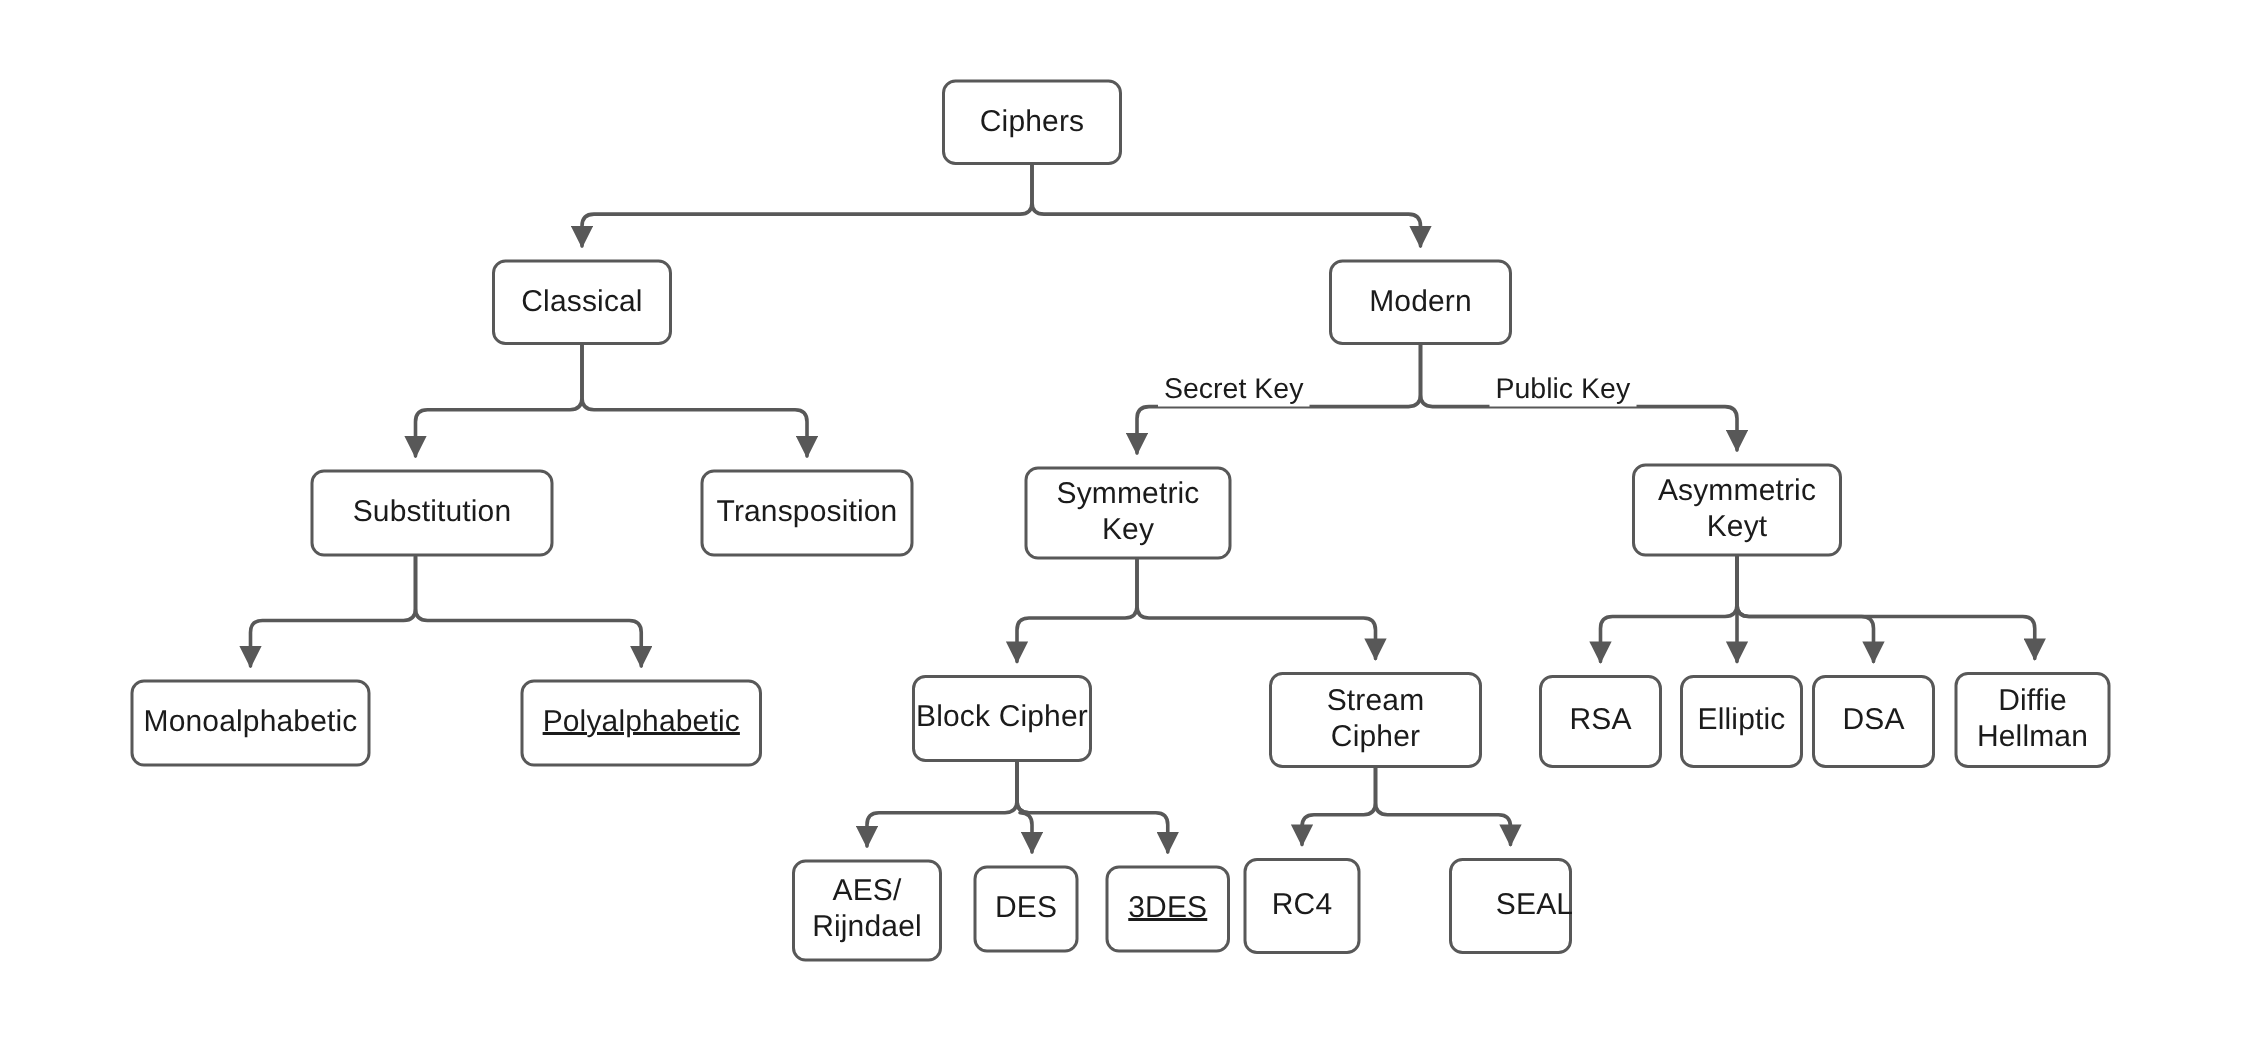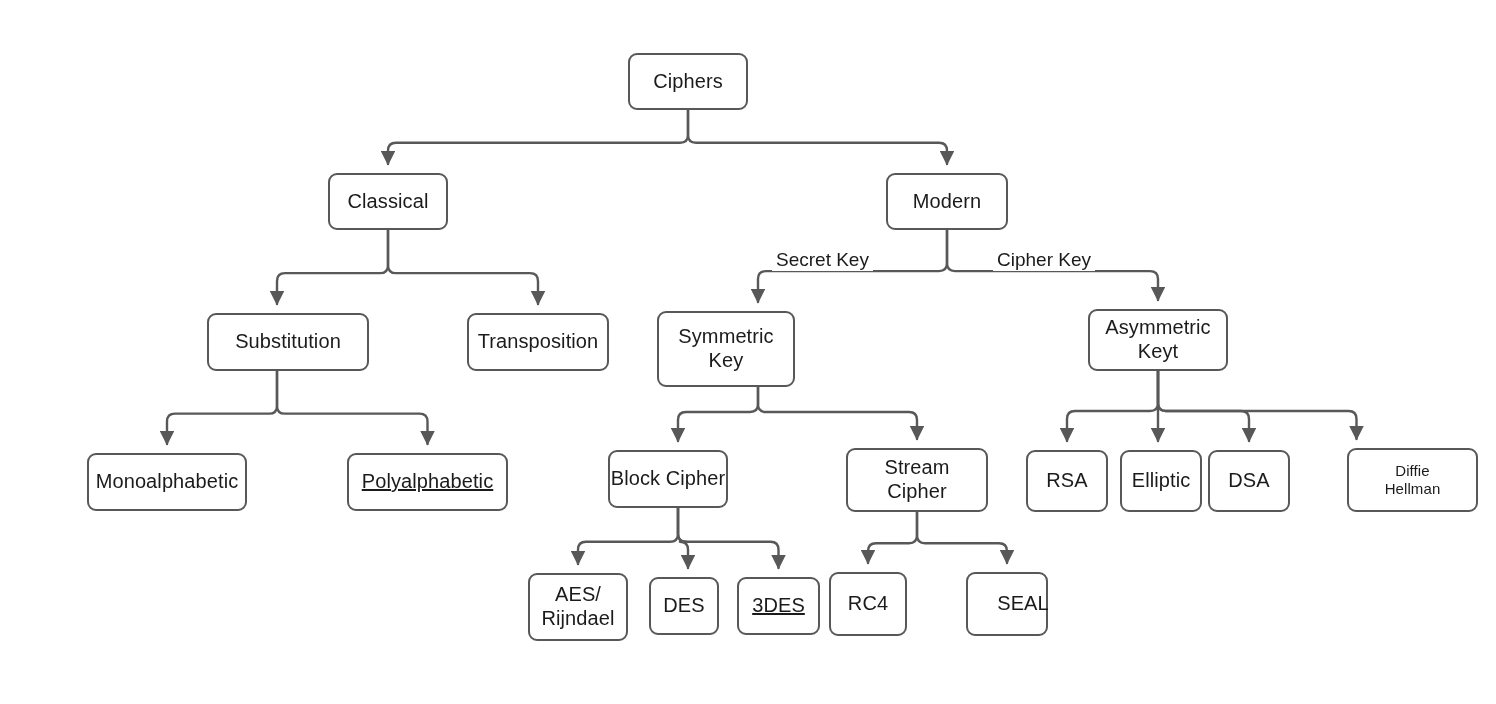--- a/index.html
+++ b/index.html
@@ -64,38 +64,38 @@
         <path d="M 917 512 L 917 535.2 Q 917 543.2 909 543.2 L 876 543.2 Q 868 543.2 868 551.2 L 868 563" marker-end="url(#arrow)"></path>
         <path d="M 917 512 L 917 535.2 Q 917 543.2 925 543.2 L 999 543.2 Q 1007 543.2 1007 551.2 L 1007 563" marker-end="url(#arrow)"></path>
       </g>
   </svg>
   <div id="node-layer">
       <div class="node" style="left: 628px; top: 53px; width: 120px; height: 57px; font-size: 20px;">Ciphers</div>
       <div class="node" style="left: 328px; top: 173px; width: 120px; height: 57px; font-size: 20px;">Classical</div>
       <div class="node" style="left: 886px; top: 173px; width: 122px; height: 57px; font-size: 20px;">Modern</div>
       <div class="node" style="left: 207px; top: 313px; width: 162px; height: 58px; font-size: 20px;">Substitution</div>
       <div class="node" style="left: 467px; top: 313px; width: 142px; height: 58px; font-size: 20px;">Transposition</div>
-      <div class="node" style="left: 657px; top: 311px; width: 138px; height: 76px; font-size: 20px;">Symmetric
+      <div class="node" style="left: 683px; top: 311px; width: 138px; height: 62px; font-size: 20px;">Symmetric
 Key</div>
       <div class="node" style="left: 1088px; top: 309px; width: 140px; height: 62px; font-size: 20px;">Asymmetric
 Keyt</div>
       <div class="node" style="left: 87px; top: 453px; width: 160px; height: 58px; font-size: 20px;">Monoalphabetic</div>
       <div class="node" style="left: 347px; top: 453px; width: 161px; height: 58px; font-size: 20px; text-decoration: underline;">Polyalphabetic</div>
       <div class="node" style="left: 608px; top: 450px; width: 120px; height: 58px; font-size: 20px;">Block Cipher</div>
       <div class="node" style="left: 846px; top: 448px; width: 142px; height: 64px; font-size: 20px; text-align: center;">Stream
 Cipher</div>
       <div class="node" style="left: 1026px; top: 450px; width: 82px; height: 62px; font-size: 20px;">RSA</div>
       <div class="node" style="left: 1120px; top: 450px; width: 82px; height: 62px; font-size: 20px;">Elliptic</div>
       <div class="node" style="left: 1208px; top: 450px; width: 82px; height: 62px; font-size: 20px;">DSA</div>
-      <div class="node" style="left: 1303px; top: 448px; width: 131px; height: 64px; font-size: 15px; margin-left: 44px;">Diffie
+      <div class="node" style="left: 1303px; top: 448px; width: 104px; height: 64px; font-size: 20px;">Diffie
 Hellman</div>
       <div class="node" style="left: 528px; top: 573px; width: 100px; height: 68px; font-size: 20px;">AES/
 Rijndael</div>
       <div class="node" style="left: 649px; top: 577px; width: 70px; height: 58px; font-size: 20px;">DES</div>
       <div class="node" style="left: 737px; top: 577px; width: 83px; height: 58px; font-size: 20px; text-decoration: underline;">3DES</div>
       <div class="node" style="left: 829px; top: 572px; width: 78px; height: 64px; font-size: 20px;">RC4</div>
       <div class="node" style="left: 966px; top: 572px; width: 82px; height: 64px; font-size: 20px; padding-left: 32px;">SEAL</div>
     </div>
   <div id="label-layer">
       <div class="edge-label" style="left: 772px; top: 249px;">Secret Key</div>
-      <div class="edge-label" style="left: 993px; top: 249px;">Cipher Key</div>
+      <div class="edge-label" style="left: 993px; top: 249px;">Public Key</div>
     </div>
 </div>
 
 </body></html>

